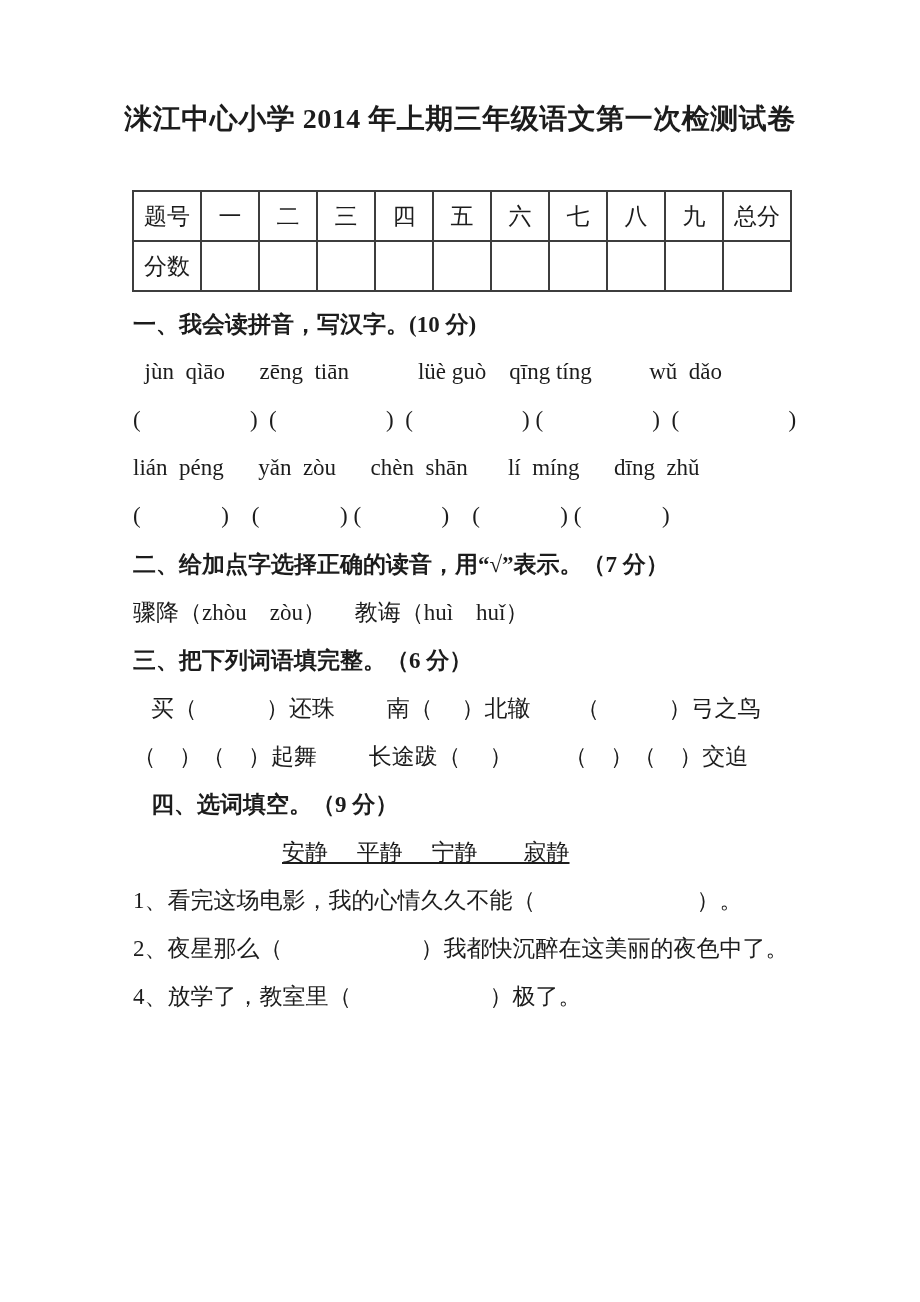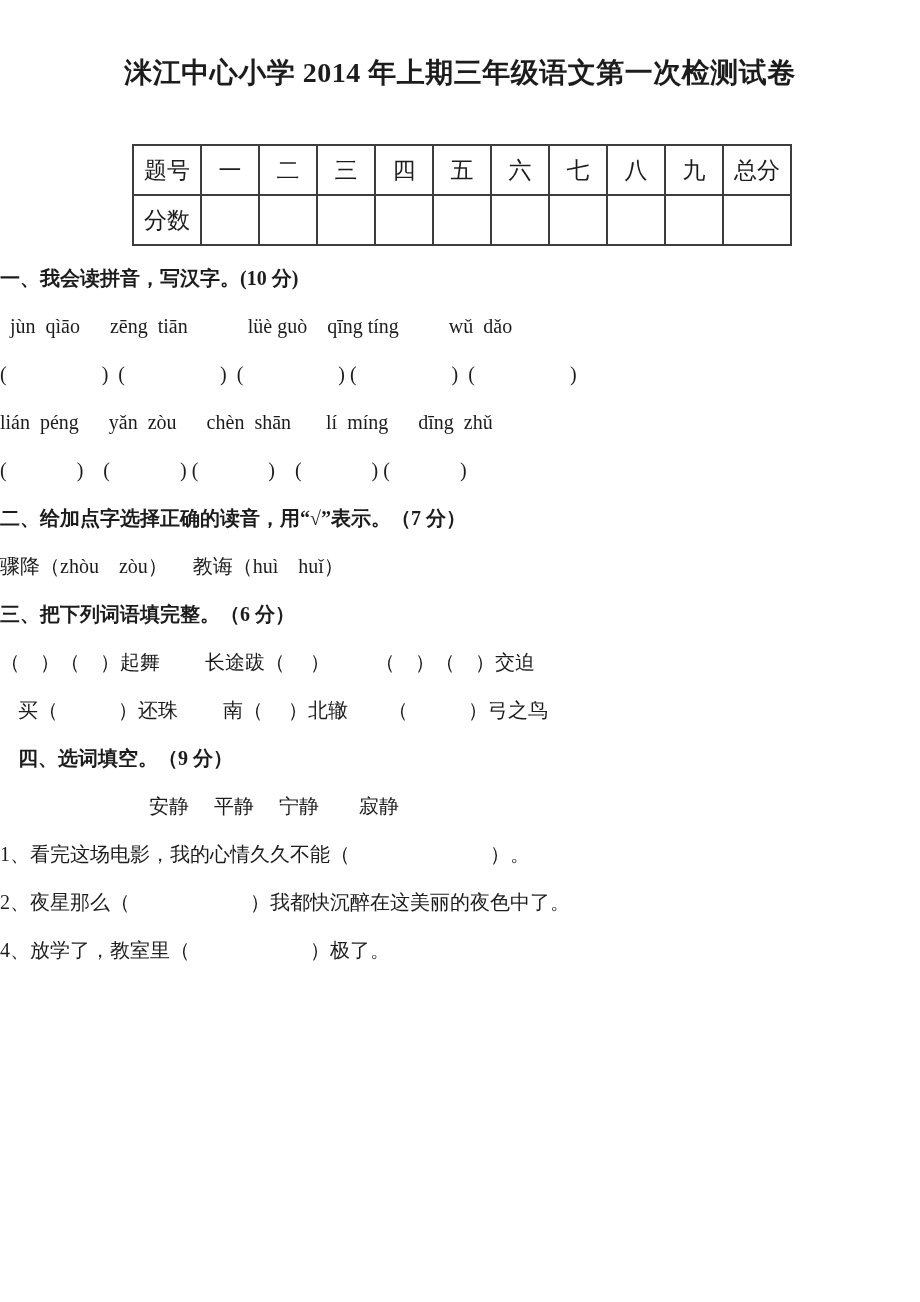--- a/index.html
+++ b/index.html
@@ -4,21 +4,21 @@
 <style>
   html,body{margin:0;padding:0;background:#ffffff;}
   .page{
     position:relative;
     width:920px;height:1302px;
     background:#ffffff;
     color:#1c1c1c;
     font-family:"Liberation Serif","DejaVu Serif",serif;
     overflow:hidden;
   }
-  .header{padding-top:52px;text-align:center;}
+  .header{padding-top:98px;text-align:center;}
   .title{
     font-size:28px;font-weight:bold;line-height:42px;
     letter-spacing:0.5px;
   }
   .meta{
     margin-top:12px;
     display:flex;justify-content:center;gap:78px;
     font-size:25px;font-weight:bold;line-height:36px;
   }
   table.score-table{
@@ -31,33 +31,34 @@
   table.score-table td{
     border:2px solid #3d3d3d;
     height:48px;
     text-align:center;
     vertical-align:middle;
     font-size:23px;
     font-weight:normal;
     padding:0;
   }
   .content{
+    margin-left:133px;
     margin-right:100px;
     margin-top:8px;
-    font-size:20px;
+    font-size:23px;
   }
   .line{
     height:48px;
     display:flex;
     align-items:center;
     white-space:pre;
   }
   .bold{font-weight:bold;}
   .indent-sm{margin-left:18px;}
-  .indent-bank{margin-left:149px;}
+  .indent-bank{margin-left:149px;text-decoration:underline;}
 </style>
 </head>
 <body>
 
 <div class="page">
 
   <div class="header">
     <div class="title">洣江中心小学 2014 年上期三年级语文第一次检测试卷</div>
   </div>
 
@@ -110,22 +111,22 @@
     <div class="line bold">一、我会读拼音，写汉字。(10 分)</div>
     <div class="line">  jùn  qìāo      zēng  tiān            lüè guò    qīng tíng          wǔ  dǎo</div>
     <div class="line">(                   )  (                   )  (                   ) (                   )  (                   )</div>
     <div class="line">lián  péng      yǎn  zòu      chèn  shān       lí  míng      dīng  zhǔ</div>
     <div class="line">(              )    (              ) (              )    (              ) (              )</div>
 
     <div class="line bold">二、给加点字选择正确的读音，用“√”表示。（7 分）</div>
     <div class="line">骤降（zhòu　zòu）　 教诲（huì　huǐ）</div>
 
     <div class="line bold">三、把下列词语填完整。（6 分）</div>
+    <div class="line indent-sm">买（　　　）还珠　　 南（　 ）北辙　　（　　　）弓之鸟</div>
     <div class="line">（　）（　）起舞　　 长途跋（　 ）　　 （　）（　）交迫</div>
-    <div class="line indent-sm">买（　　　）还珠　　 南（　 ）北辙　　（　　　）弓之鸟</div>
 
     <div class="line bold indent-sm">四、选词填空。（9 分）</div>
     <div class="line indent-bank">安静　 平静　 宁静　　寂静</div>
     <div class="line">1、看完这场电影，我的心情久久不能（　　　　　　　）。</div>
     <div class="line">2、夜星那么（　　　　　　）我都快沉醉在这美丽的夜色中了。</div>
     <div class="line">4、放学了，教室里（　　　　　　）极了。</div>
 
   </div>
 
 </div>

